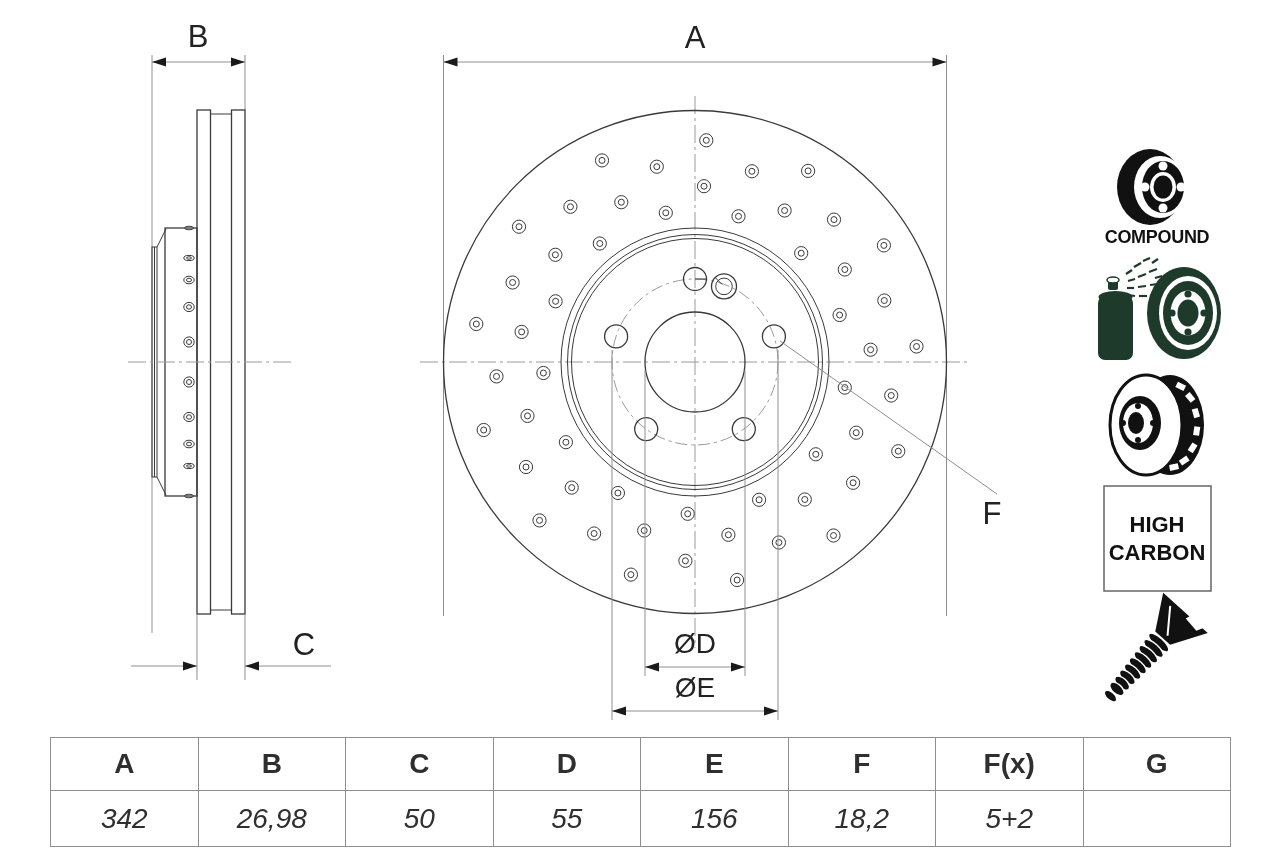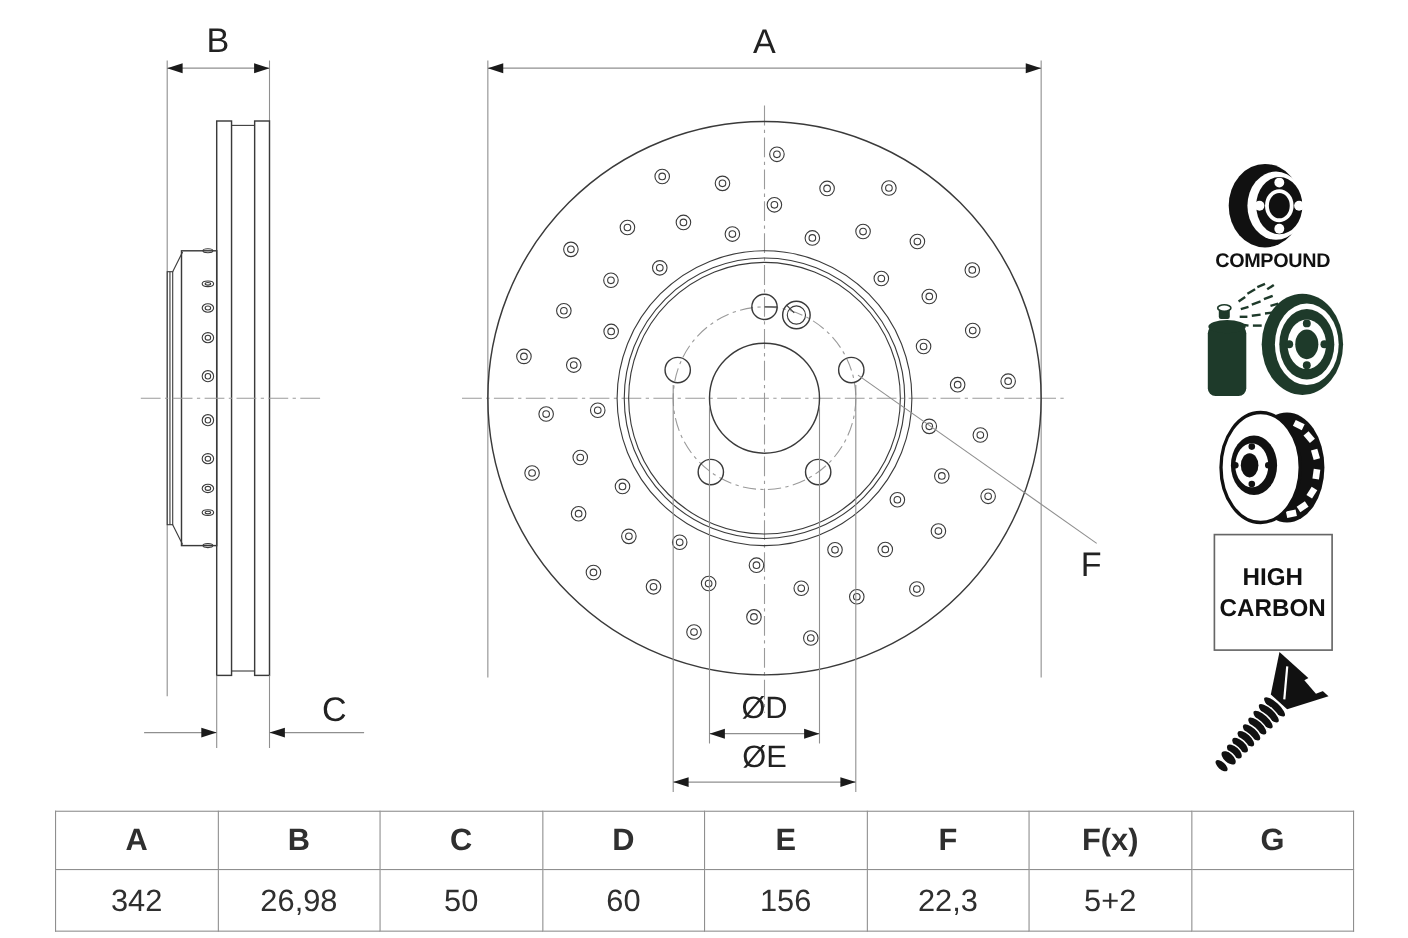--- a/index.html
+++ b/index.html
@@ -23,21 +23,21 @@
   text.hc{fill:var(--icon,#111);font-size:22px;font-weight:bold;}
   .hc-box{fill:#fff;stroke:#666;stroke-width:1.5;}
   .thread{fill:var(--icon,#111);stroke:#fff;stroke-width:1.4;}
 
   
   table.spec{position:absolute;left:50px;top:737px;width:1181px;height:109px;
     border-collapse:collapse;table-layout:fixed;background:#fff;}
   table.spec th,table.spec td{border:1px solid #8f8f8f;text-align:center;vertical-align:middle;
     color:#2f2f2f;font-size:28px;padding:0;}
   table.spec th{font-weight:bold;height:52px;}
-  table.spec td{font-weight:normal;height:55px;}
+  table.spec td{font-weight:normal;height:55px;font-style:italic;}
 </style>
 </head>
 <body>
 
 <div class="stage">
 
 <svg class="drawing" width="1280" height="737" viewBox="0 0 1280 737">
 
   <g>
 
@@ -355,21 +355,21 @@
       <th>D</th>
       <th>E</th>
       <th>F</th>
       <th>F(x)</th>
       <th>G</th>
     </tr>
     <tr>
       <td>342</td>
       <td>26,98</td>
       <td>50</td>
-      <td>60</td>
+      <td>55</td>
       <td>156</td>
-      <td>22,3</td>
+      <td>18,2</td>
       <td>5+2</td>
       <td></td>
     </tr>
   </tbody>
     </table>
 </div>
 
 </body></html>

